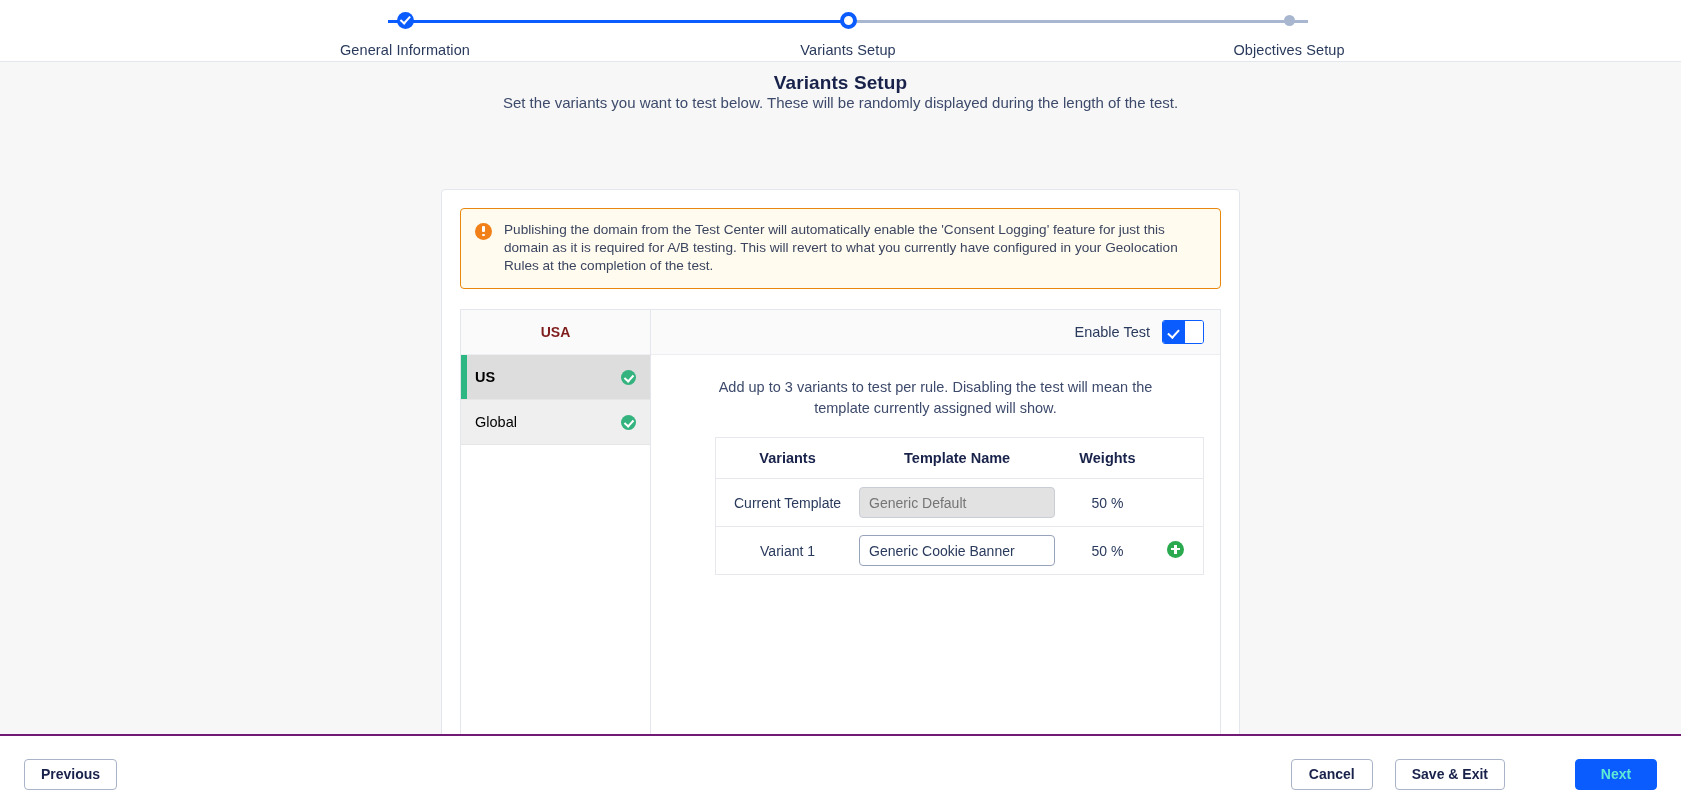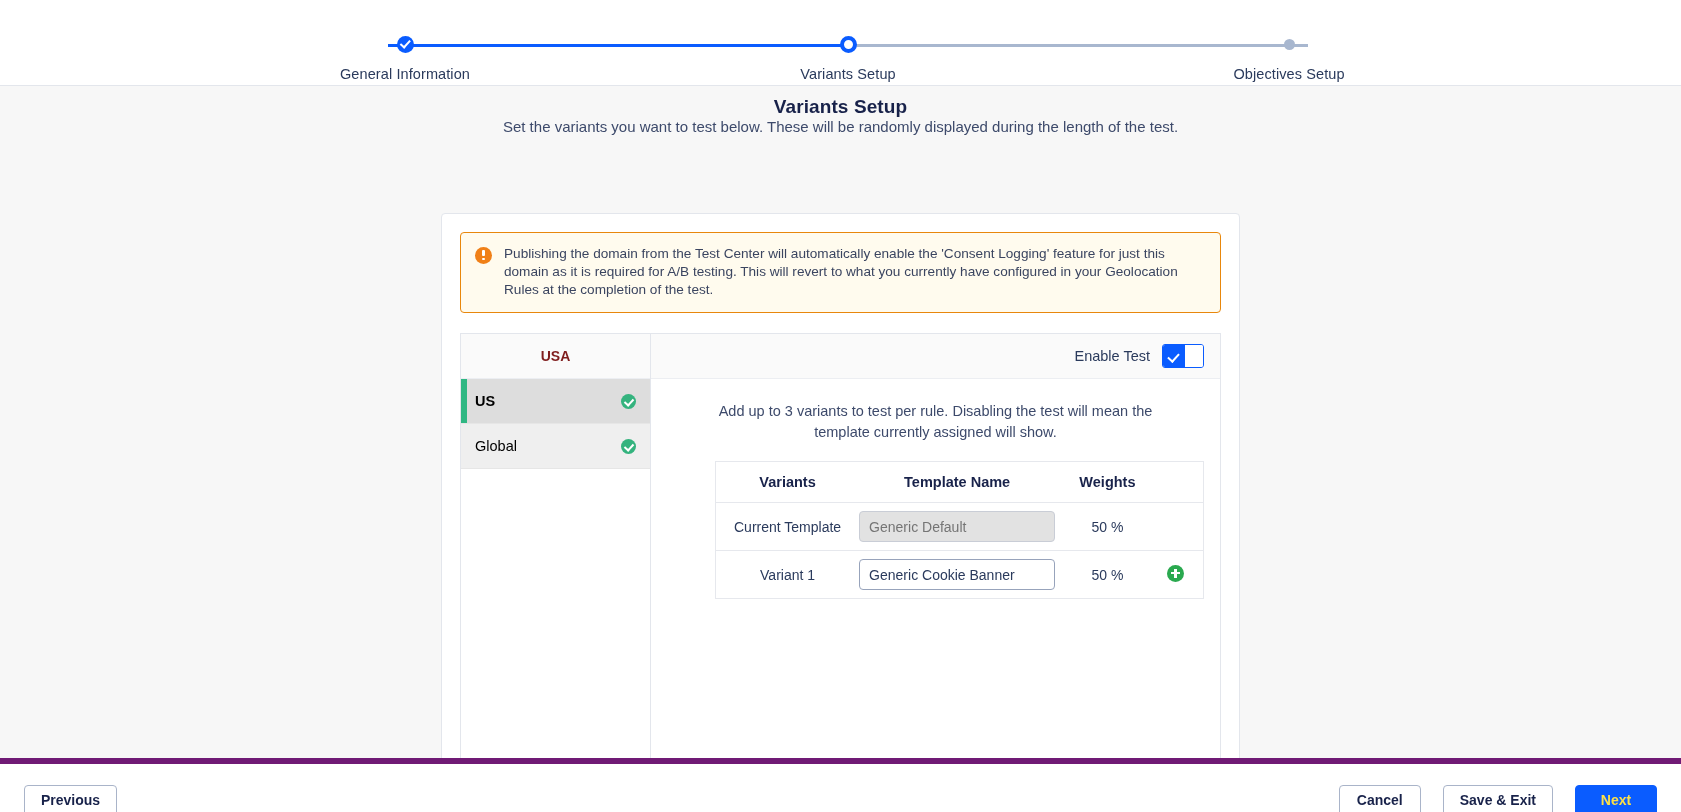--- a/index.html
+++ b/index.html
@@ -12,21 +12,20 @@
     color: #2a3a5c;
     overflow: hidden;
   }
 
   
   .stepper-bar {
     position: relative;
     height: 62px;
     background: #ffffff;
     border-bottom: 1px solid #e3e6ec;
-    margin-top: 24px;
   }
   .stepper {
     position: relative;
     width: 1681px;
     height: 62px;
   }
   .step-track {
     position: absolute;
     top: 20px;
     height: 3px;
@@ -355,21 +354,21 @@
     background: #ffffff;
   }
 
   
   .footer {
     position: absolute;
     left: 0; bottom: 0;
     width: 1681px;
     height: 78px;
     background: #ffffff;
-    border-top: 6px solid #701a75;
+    border-top: 2px solid #701a75;
     display: flex;
     align-items: center;
     padding: 0 24px;
   }
   .footer-right {
     margin-left: auto;
     display: flex;
     gap: 22px;
   }
   .btn {
@@ -386,21 +385,22 @@
     justify-content: center;
   }
   .btn-outline {
     background: #ffffff;
     border: 1px solid #a9b4c9;
     color: #18224a;
   }
   .btn-primary {
     background: #0a5cff;
     border: 1px solid #0a5cff;
-    color: #fde047;
+    color: #5eead4;
+    margin-left: 48px;
   }
 </style>
 </head>
 <body>
 
 <div class="stepper-bar">
   <div class="stepper">
     <div class="step-track done track-1"></div>
     <div class="step-track todo track-2"></div>
 

